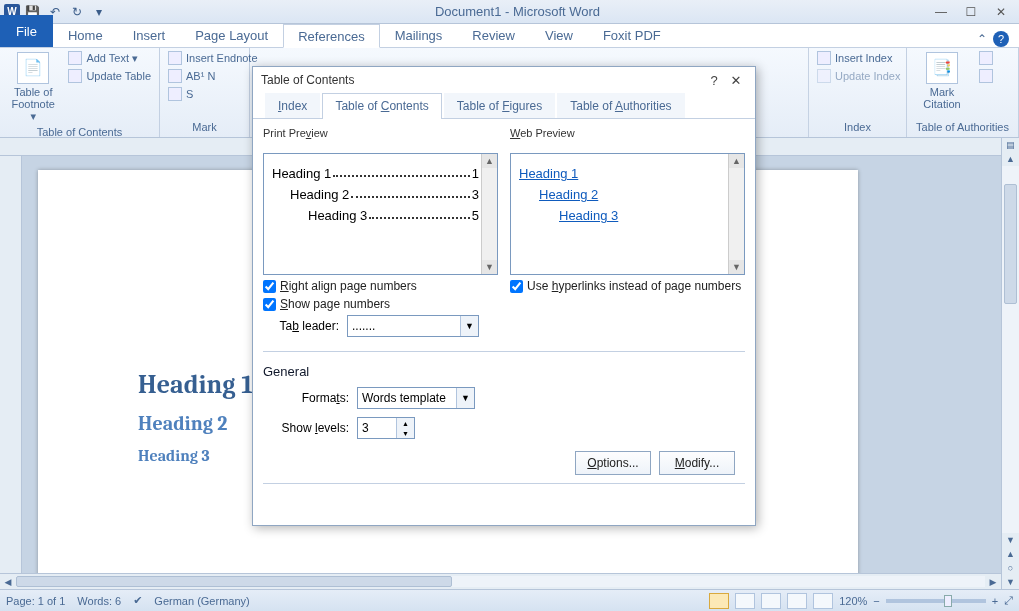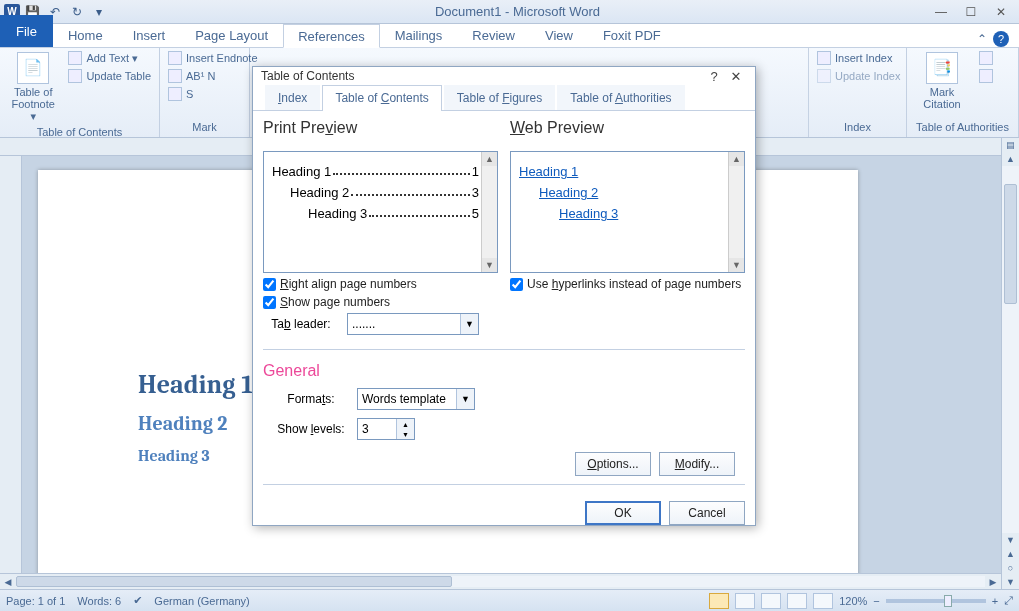--- a/index.html
+++ b/index.html
@@ -64,48 +64,48 @@
 .dialog { position: absolute; left: 252px; top: 66px; width: 504px; height: 460px; background: #fff; border: 1px solid #8fa6c2; box-shadow: 2px 2px 10px rgba(0,0,0,0.3); display: flex; flex-direction: column; }
 .dlg-title { height: 26px; background: #fff; display: flex; align-items: center; padding: 0 8px; font-size: 12px; color: #333; }
 .dlg-title .spacer { flex: 1; }
 .dlg-close, .dlg-help { width: 22px; height: 18px; display: flex; align-items: center; justify-content: center; color: #444; font-size: 13px; }
 .dlg-tabs { display: flex; border-bottom: 1px solid #c3d0e2; padding-left: 12px; gap: 0; }
 .dlg-tab { padding: 5px 12px; font-size: 12px; color: #4a6a94; border: 1px solid transparent; border-bottom: none; background: #f2f6fb; margin-right: 2px; }
 .dlg-tab.active { background: #fff; border-color: #c3d0e2; margin-bottom: -1px; }
 .dlg-body { flex: 1; padding: 8px 10px; display: flex; flex-direction: column; }
 .preview-row { display: flex; gap: 12px; }
 .preview-col { flex: 1; }
-.preview-label { font-size: 16px; color: #333; margin-bottom: 14px; }
+.preview-label { font-size: 11px; color: #333; margin-bottom: 14px; }
 .underline-key { text-decoration: underline; }
 .preview-box { border: 1px solid #7a99bf; height: 122px; background: #fff; position: relative; padding: 6px 18px 6px 8px; font-size: 13px; overflow: hidden; }
 .pv-line { display: flex; margin: 6px 0; }
 .pv-label { white-space: nowrap; }
 .pv-dots { flex: 1; border-bottom: 2px dotted #333; margin: 0 2px 4px 2px; }
 .pv-num { }
 .pv-indent-1 { padding-left: 18px; }
 .pv-indent-2 { padding-left: 36px; }
 .web-link { color: #0f5bbd; text-decoration: underline; display: block; margin: 6px 0; }
 .web-link.ind1 { margin-left: 20px; }
 .web-link.ind2 { margin-left: 40px; }
 .mini-scroll { position: absolute; right: 0; top: 0; bottom: 0; width: 16px; background: #f0f0f0; border-left: 1px solid #ccc; }
 .mini-scroll .arr { height: 14px; display: flex; align-items: center; justify-content: center; font-size: 9px; color: #666; background: #e6e6e6; }
 .mini-scroll .arr.bottom { position: absolute; bottom: 0; width: 100%; }
 
 .chk-row { display: flex; align-items: center; gap: 4px; font-size: 12px; color: #222; margin: 4px 0; }
 .chk-row input { width: 13px; height: 13px; }
 .form-row { display: flex; align-items: center; gap: 8px; font-size: 12px; margin: 4px 0; }
-.form-row label { width: 76px; text-align: center; }
+.form-row label { width: 76px; text-align: right; }
 .combo { border: 1px solid #7a99bf; height: 22px; display: flex; align-items: center; padding: 0 4px; background: #fff; position: relative; }
 .combo .caret { position: absolute; right: 0; top: 0; bottom: 0; width: 18px; background: #eef3f9; border-left: 1px solid #b0c4de; display: flex; align-items: center; justify-content: center; font-size: 9px; }
 .spinner { border: 1px solid #7a99bf; height: 22px; width: 58px; display: flex; }
 .spinner input { border: none; width: 38px; padding: 0 4px; font-size: 12px; }
 .spinner .spin-btns { width: 18px; border-left: 1px solid #b0c4de; display: flex; flex-direction: column; }
 .spinner .spin-btns div { flex: 1; font-size: 7px; display: flex; align-items: center; justify-content: center; background: #eef3f9; }
 
-.section-label { font-size: 16px; color: #ec4899; margin: 12px 0 4px 0; }
+.section-label { font-size: 13px; color: #0f172a; margin: 12px 0 4px 0; }
 .dlg-buttons { display: flex; justify-content: flex-end; gap: 8px; padding: 8px 10px; }
 .dlg-buttons.mid { border-top: none; }
 .btn { min-width: 76px; height: 24px; border: 1px solid #8fa6c2; background: linear-gradient(#fdfdfe,#eef3f9); font-size: 12px; color: #222; display: flex; align-items: center; justify-content: center; padding: 0 10px; }
 .btn.default { border: 2px solid #3e76c6; }
 </style>
 </head>
 <body>
 
 <div class="titlebar">
   <div class="qat">
@@ -364,17 +364,13 @@
           </div>
       </div>
     </div>
 
     <div class="dlg-buttons mid">
       <div class="btn"><span class="underline-key">O</span>ptions...</div>
       <div class="btn"><span class="underline-key">M</span>odify...</div>
     </div>
     <div style="border-top:1px solid #c3d0e2;"></div>
   </div>
-  <div class="dlg-buttons">
-    <div class="btn default">OK</div>
-    <div class="btn">Cancel</div>
-  </div>
 </div>
 
 </body></html>

